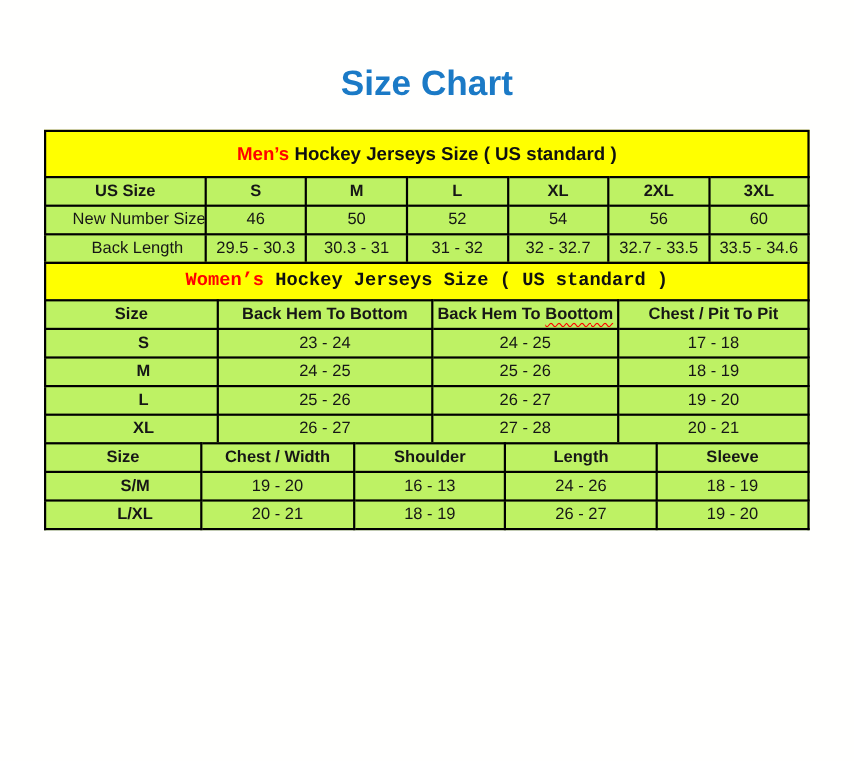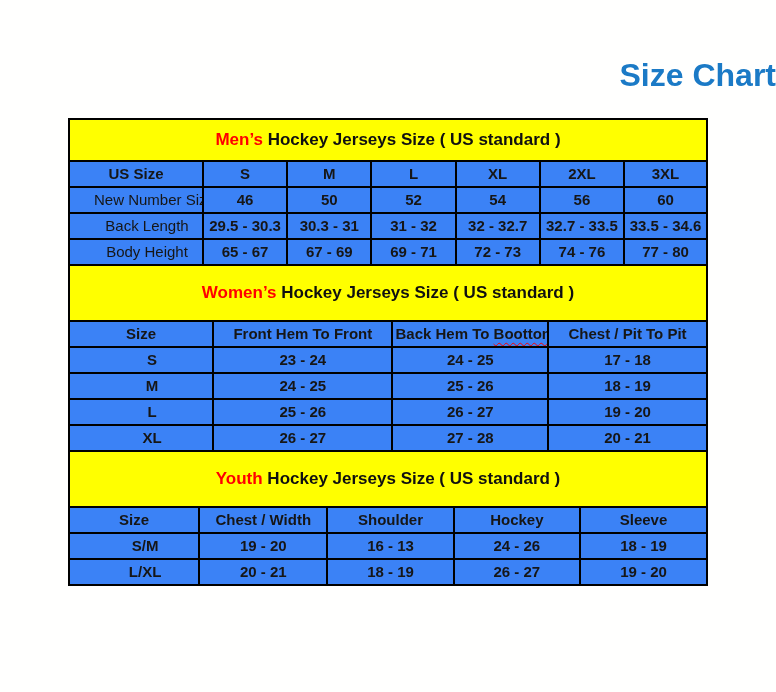--- a/index.html
+++ b/index.html
@@ -6,45 +6,45 @@
     --blue:#1b7ac6; --yellow:#ffff00; --red:#ff0000; --ink:#000000;
   }
   *{box-sizing:border-box;}
   html,body{margin:0;padding:0;}
   body{
     width:776px;height:692px;overflow:hidden;background:#fffffe;
     font-family:"Liberation Sans", sans-serif;color:#111;
   }
   .page{width:776px;height:692px;position:relative;}
   .title{
-    margin:58px 0 0;text-align:right;font-size:32px;line-height:34px;
+    margin:58px 12px 0;text-align:center;font-size:32px;line-height:34px;
     font-weight:bold;color:var(--blue);letter-spacing:0px;
   }
-  .tables{margin:26px auto 12px;width:640px;}
+  .tables{margin:26px auto 12px;width:696px;}
   .section:not(:first-child){margin-top:-2px;}
   .banner{
     border:2px solid var(--ink);background:var(--yellow);
     text-align:center;font-weight:bold;font-size:17px;line-height:20px;
     padding:10px 0;color:#101010;
   }
-  .section:not(:first-child) .banner{padding:17px 0;}
+  .section:not(:first-child) .banner{padding:6px 0;font-family:Liberation Mono, monospace;}
   .banner .hl{color:var(--red);}
   table.size-table{
     width:100%;border-collapse:collapse;table-layout:fixed;margin-top:-2px;
-    background:#3b82f6;
+    background:#bef264;
   }
   .size-table th,.size-table td{
     border:2px solid var(--ink);text-align:center;vertical-align:middle;
     font-size:15px;line-height:18px;padding:3px 2px;color:#161616;
     overflow:hidden;white-space:nowrap;
   }
   .size-table thead th{font-weight:bold;}
   .size-table tbody th{font-weight:bold;padding-left:24px;}
   .t-mens tbody th{font-weight:normal;}
-  .size-table td{font-weight:bold;border-radius:10px;}
+  .size-table td{font-weight:normal;border-radius:10px;}
   .squiggle{
     text-decoration:underline wavy var(--red);
     text-decoration-thickness:1px;text-underline-offset:3px;
   }
 </style>
 </head>
 <body>
 
 <main class="page">
   <h1 class="title">Size Chart</h1>
@@ -84,45 +84,36 @@
             </tr>
             <tr>
               <th scope="row">Back Length</th>
               <td>29.5 - 30.3</td>
               <td>30.3 - 31</td>
               <td>31 - 32</td>
               <td>32 - 32.7</td>
               <td>32.7 - 33.5</td>
               <td>33.5 - 34.6</td>
             </tr>
-            <tr>
-              <th scope="row">Body Height</th>
-              <td>65 - 67</td>
-              <td>67 - 69</td>
-              <td>69 - 71</td>
-              <td>72 - 73</td>
-              <td>74 - 76</td>
-              <td>77 - 80</td>
-            </tr>
           </tbody>
         </table>
       </section>
       <section class="section">
         <div class="banner"><span class="hl">Women’s</span> <span>Hockey Jerseys Size ( US standard )</span></div>
         <table class="size-table t-womens">
           <colgroup>
             <col style="width: 22.6%;">
             <col style="width: 28.1%;">
             <col style="width: 24.4%;">
             <col style="width: 24.9%;">
           </colgroup>
           <thead>
             <tr>
               <th>Size</th>
-              <th>Front Hem To Front</th>
+              <th>Back Hem To Bottom</th>
               <th>Back Hem To <span class="squiggle">Boottom</span></th>
               <th>Chest / Pit To Pit</th>
             </tr>
           </thead>
           <tbody>
             <tr>
               <th scope="row">S</th>
               <td>23 - 24</td>
               <td>24 - 25</td>
               <td>17 - 18</td>
@@ -142,35 +133,34 @@
             <tr>
               <th scope="row">XL</th>
               <td>26 - 27</td>
               <td>27 - 28</td>
               <td>20 - 21</td>
             </tr>
           </tbody>
         </table>
       </section>
       <section class="section">
-        <div class="banner"><span class="hl">Youth</span> <span>Hockey Jerseys Size ( US standard )</span></div>
         <table class="size-table t-youth">
           <colgroup>
             <col style="width: 20.4%;">
             <col style="width: 20.1%;">
             <col style="width: 19.8%;">
             <col style="width: 19.8%;">
             <col style="width: 19.9%;">
           </colgroup>
           <thead>
             <tr>
               <th>Size</th>
               <th>Chest / Width</th>
               <th>Shoulder</th>
-              <th>Hockey</th>
+              <th>Length</th>
               <th>Sleeve</th>
             </tr>
           </thead>
           <tbody>
             <tr>
               <th scope="row">S/M</th>
               <td>19 - 20</td>
               <td>16 - 13</td>
               <td>24 - 26</td>
               <td>18 - 19</td>

